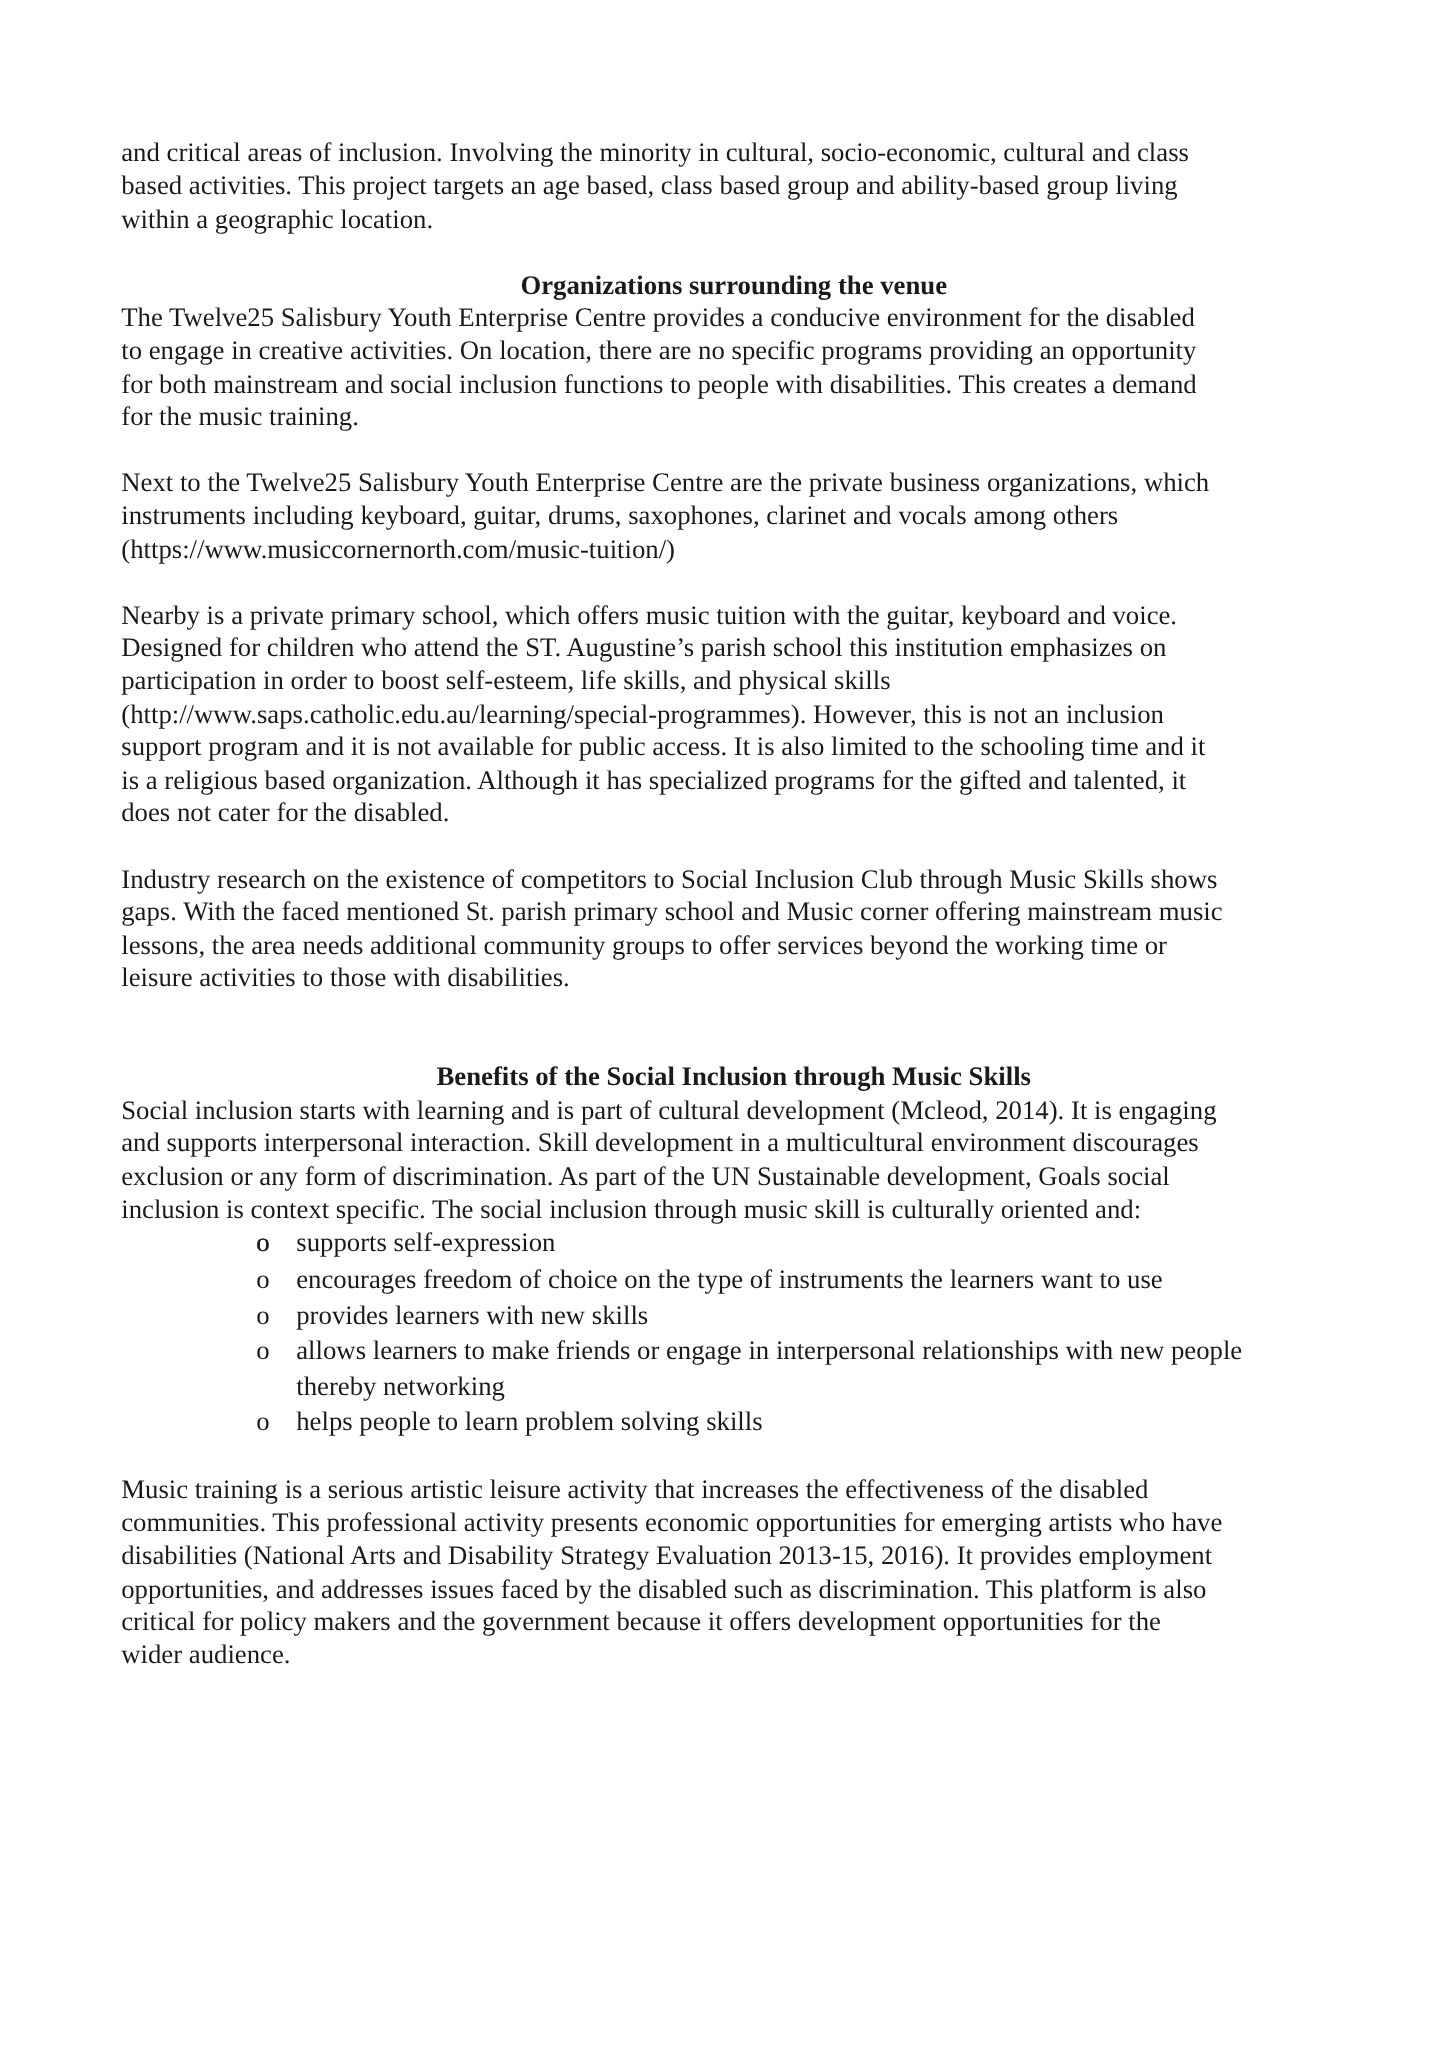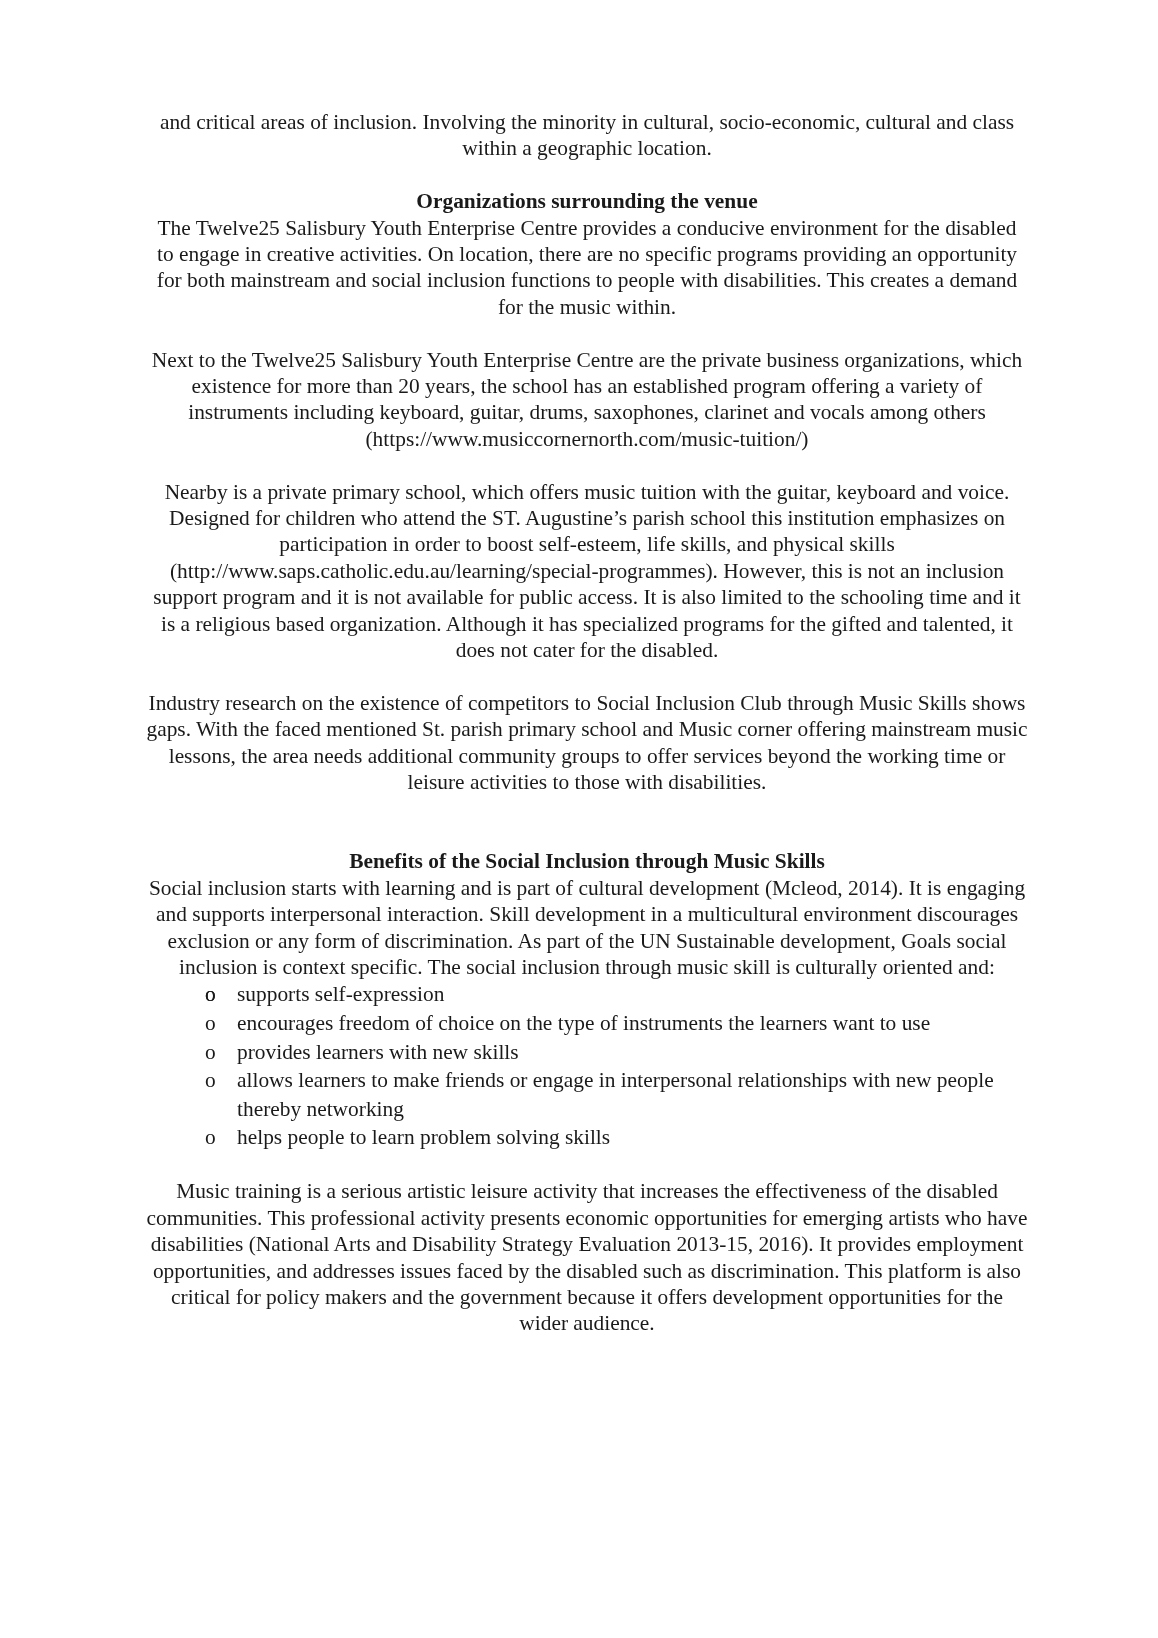--- a/index.html
+++ b/index.html
@@ -47,49 +47,48 @@
       line-height: 28.6px;
       max-width: 770px;
     }
     ul.benefits li .bullet {
       position: absolute;
       left: 0;
       top: 0;
     }
     .break-line {
       display: block;
-      text-align: center;
     }
   </style>
 </head>
 <body>
 
 <div class="page">
 
   <p>
     <span class="break-line">and critical areas of inclusion. Involving the minority in cultural, socio-economic, cultural and class</span>
+    <span class="break-line">based activities. This project targets an age based, class based group and ability-based group living</span>
     <span class="break-line">within a geographic location.</span>
   </p>
 
   <div class="gap"></div>
 
   <section>
     <p class="heading">Organizations surrounding the venue</p>
     <p>
       <span class="break-line">The Twelve25 Salisbury Youth Enterprise Centre provides a conducive environment for the disabled</span>
       <span class="break-line">to engage in creative activities. On location, there are no specific programs providing an opportunity</span>
       <span class="break-line">for both mainstream and social inclusion functions to people with disabilities.  This creates a demand</span>
-      <span class="break-line">for the music within.</span>
+      <span class="break-line">for the music training.</span>
     </p>
 
     <div class="gap"></div>
 
     <p>
       <span class="break-line">Next to the Twelve25 Salisbury Youth Enterprise Centre are the private business organizations, which</span>
-      <span class="break-line">existence for more than 20 years, the school has an established program offering a variety of</span>
       <span class="break-line">instruments including keyboard, guitar, drums, saxophones, clarinet and vocals among others</span>
       <span class="break-line">(https://www.musiccornernorth.com/music-tuition/)</span>
     </p>
 
     <div class="gap"></div>
 
     <p>
       <span class="break-line">Nearby is a private primary school, which offers music tuition with the guitar, keyboard and voice.</span>
       <span class="break-line">Designed for children who attend the ST. Augustine’s parish school this institution emphasizes on</span>
       <span class="break-line">participation in order to boost self-esteem, life skills, and physical skills</span>

